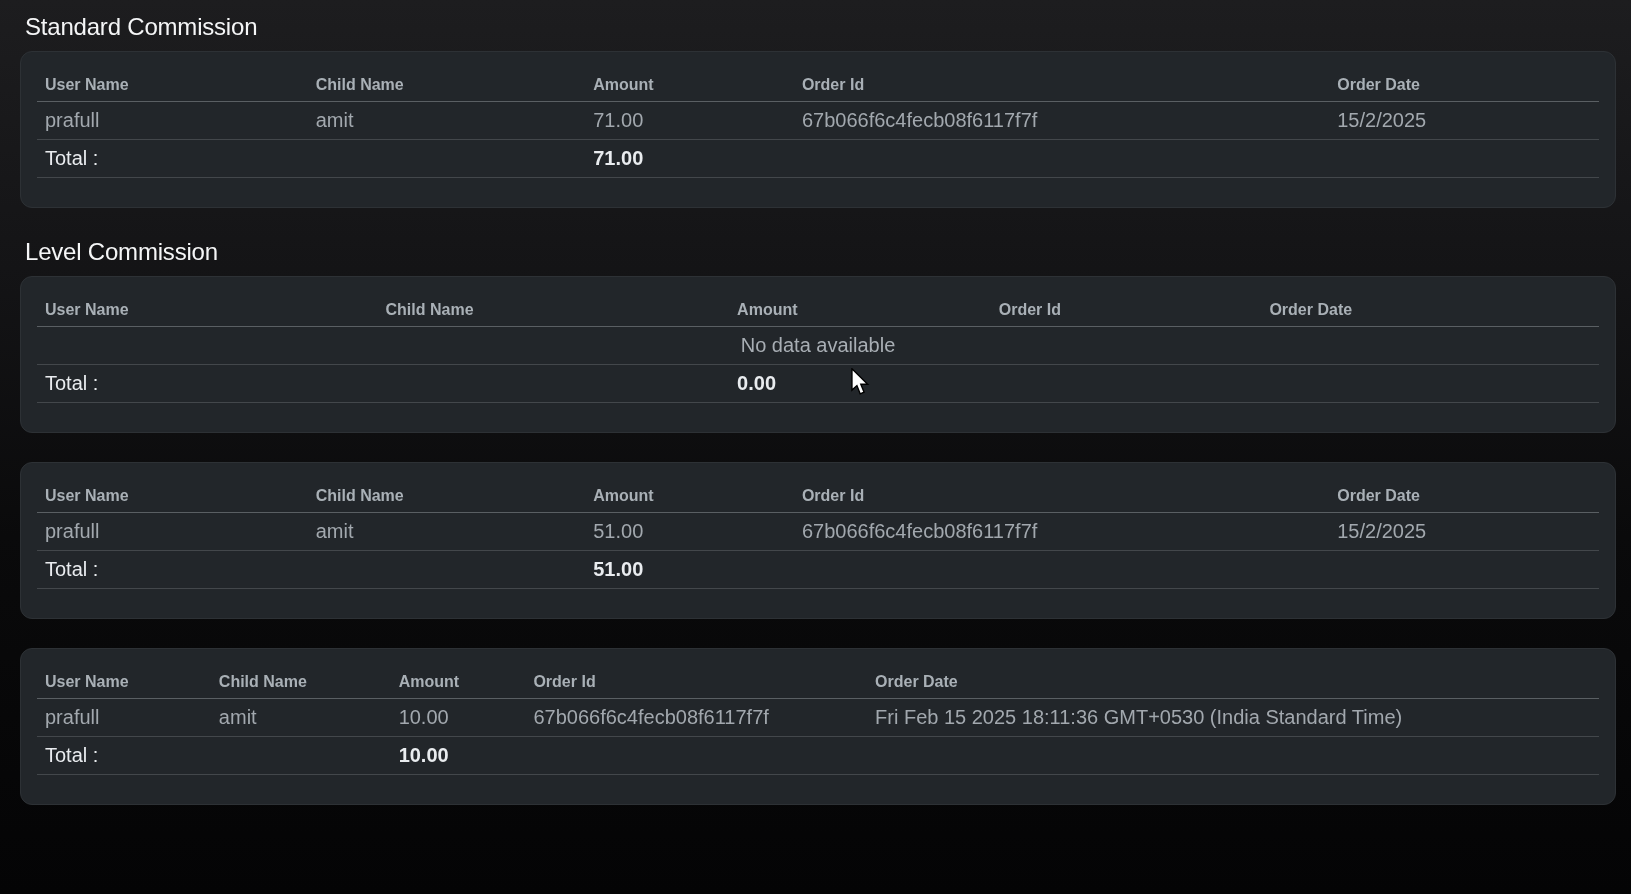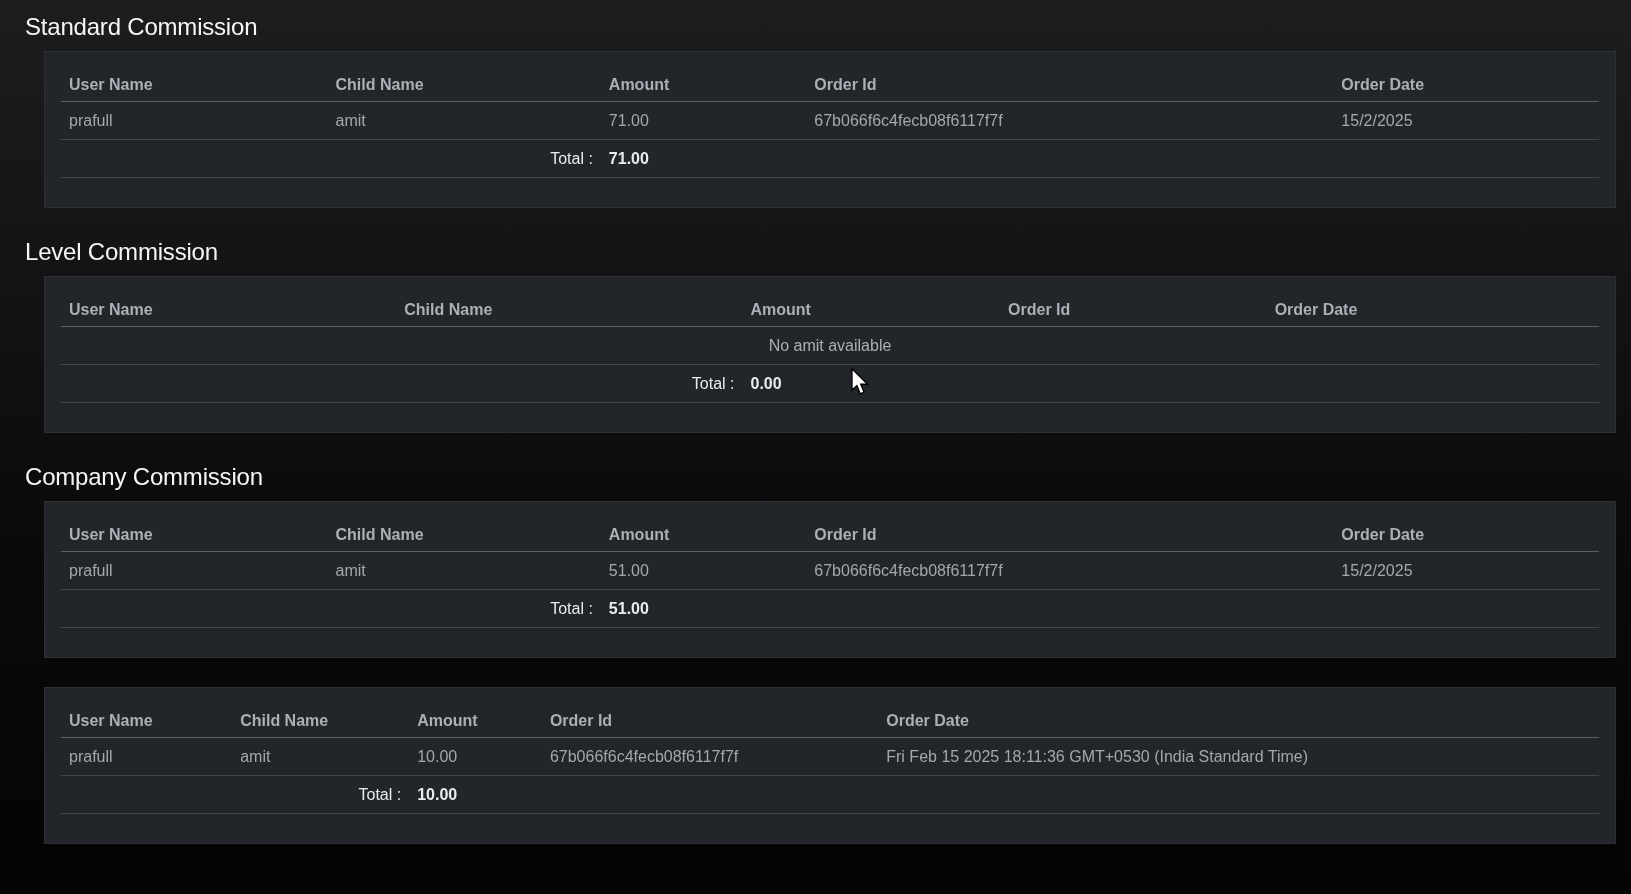--- a/index.html
+++ b/index.html
@@ -15,51 +15,50 @@
     color: #f5f6f7;
     font-size: 24px;
     line-height: 29px;
     font-weight: 400;
     letter-spacing: -0.2px;
     margin: 0 0 10px 5px;
   }
   .card {
     background: #22262a;
     border: 1px solid #2d3135;
-    border-radius: 0;
+    border-radius: 12px;
     padding: 16px;
-    margin-left: 24px;
   }
   table {
     width: 100%;
     border-collapse: collapse;
     table-layout: fixed;
     margin-bottom: 13px;
   }
   th {
     text-align: left;
     font-size: 16px;
     line-height: 21px;
     font-weight: 700;
     color: #a9b0b6;
     padding: 6px 8px;
     border-bottom: 1px solid #5a5f63;
     white-space: nowrap;
   }
   td {
-    font-size: 16px;
+    font-size: 20px;
     line-height: 21px;
     color: #a2a8ae;
     padding: 8px 8px;
     border-bottom: 1px solid #43474b;
     white-space: nowrap;
     overflow: hidden;
   }
   td.no-data { text-align: center; color: #a8aeb4; }
-  td.total-label { text-align: right; color: #e9ecef; }
+  td.total-label { text-align: left; color: #e9ecef; }
   td.total-value { color: #e9ecef; font-weight: 700; }
   #cursor { position: absolute; z-index: 10; pointer-events: none; }
 </style>
 </head>
 <body>
 
 <div class="section">
   <h2 class="section-title">Standard Commission</h2>
   <div class="card">
     <table>
@@ -112,34 +111,33 @@
         <tr>
           <th>User Name</th>
           <th>Child Name</th>
           <th>Amount</th>
           <th>Order Id</th>
           <th>Order Date</th>
         </tr>
       </thead>
       <tbody>
         <tr>
-          <td class="no-data" colspan="5">No amit available</td>
+          <td class="no-data" colspan="5">No data available</td>
         </tr>
         <tr>
           <td class="total-label" colspan="2">Total :</td>
           <td class="total-value">0.00</td>
           <td colspan="2"></td>
         </tr>
       </tbody>
     </table>
   </div>
 </div>
 
 <div class="section">
-  <h2 class="section-title">Company Commission</h2>
   <div class="card">
     <table>
       <colgroup>
         <col style="width:17.33%">
           <col style="width:17.77%">
           <col style="width:13.36%">
           <col style="width:34.27%">
           <col style="width:17.27%">
       </colgroup>
       <thead>

